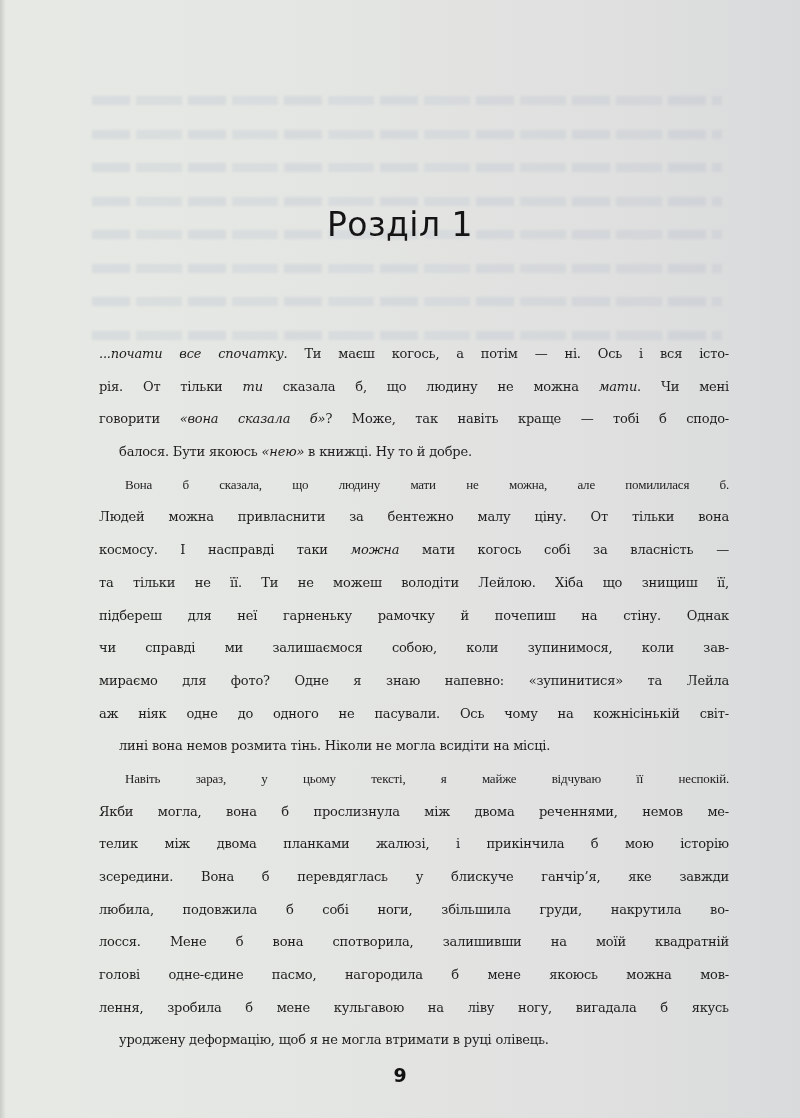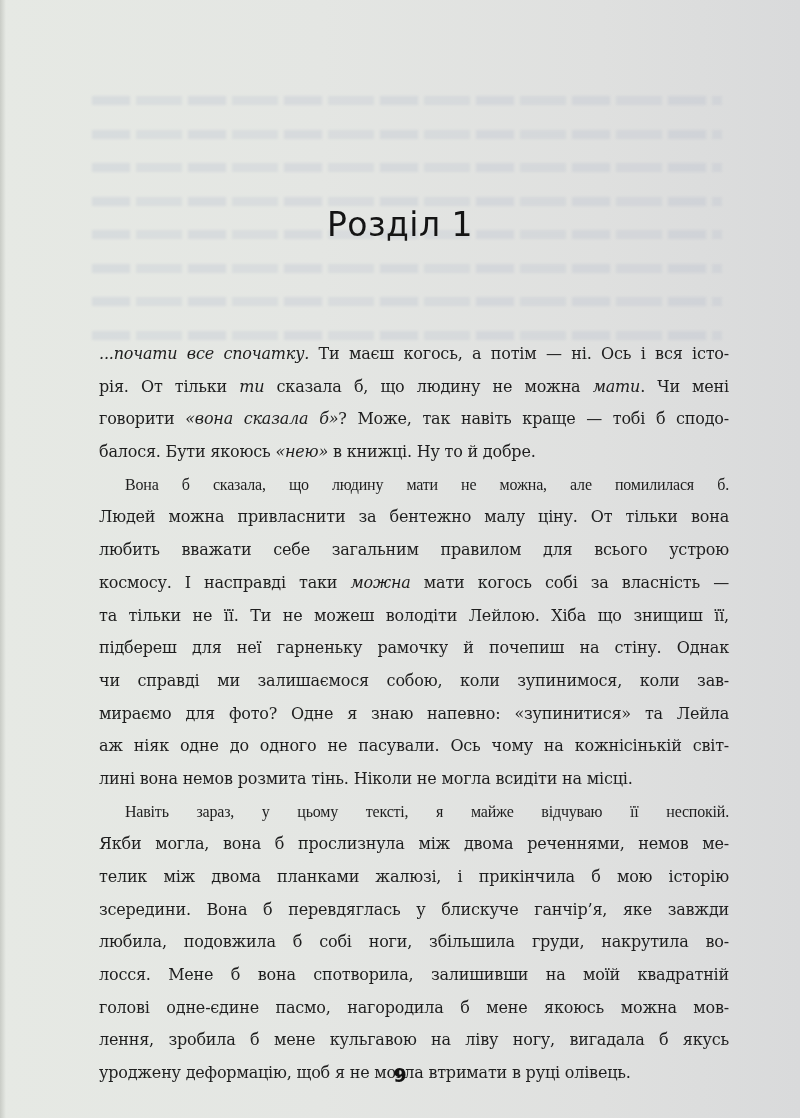--- a/index.html
+++ b/index.html
@@ -54,33 +54,34 @@
       font-weight: normal;
       letter-spacing: 0.5px;
       color: #141414;
       margin: 0;
     }
     .body-text {
       position: absolute;
       left: 99px;
       top: 338px;
       width: 630px;
-      font-size: 16px;
+      font-size: 13px;
       line-height: 32.7px;
       letter-spacing: -0.2px;
     }
     .line {
       display: block;
       white-space: nowrap;
       text-align: justify;
       text-align-last: justify;
       height: 32.7px;
     }
     .line.last {
       text-align-last: left;
+      margin-left: 20px;
     }
     .line.indent {
       padding-left: 26px;
       font-family: Liberation Serif, serif;
     }
     .line em {
       font-style: italic;
     }
     .page-number {
       position: absolute;
@@ -116,21 +117,20 @@
   <div class="body-text" id="body-text">
       <div>
         <span class="line"><em>...почати все спочатку.</em><span> Ти маєш когось, а потім — ні. Ось і вся істо-</span></span>
         <span class="line"><span>рія. От тільки </span><em>ти</em><span> сказала б, що людину не можна </span><em>мати</em><span>. Чи мені</span></span>
         <span class="line"><span>говорити </span><em>«вона сказала б»</em><span>? Може, так навіть краще — тобі б сподо-</span></span>
         <span class="line last"><span>балося. Бути якоюсь </span><em>«нею»</em><span> в книжці. Ну то й добре.</span></span>
       </div>
       <div>
         <span class="line indent"><span>Вона б сказала, що людину мати не можна, але помилилася б.</span></span>
         <span class="line"><span>Людей можна привласнити за бентежно малу ціну. От тільки вона</span></span>
-        <span class="line"><span>любить вважати себе загальним правилом для всього устрою</span></span>
         <span class="line"><span>космосу. І насправді таки </span><em>можна</em><span> мати когось собі за власність —</span></span>
         <span class="line"><span>та тільки не її. Ти не можеш володіти Лейлою. Хіба що знищиш її,</span></span>
         <span class="line"><span>підбереш для неї гарненьку рамочку й почепиш на стіну. Однак</span></span>
         <span class="line"><span>чи справді ми залишаємося собою, коли зупинимося, коли зав-</span></span>
         <span class="line"><span>мираємо для фото? Одне я знаю напевно: «зупинитися» та Лейла</span></span>
         <span class="line"><span>аж ніяк одне до одного не пасували. Ось чому на кожнісінькій світ-</span></span>
         <span class="line last"><span>лині вона немов розмита тінь. Ніколи не могла всидіти на місці.</span></span>
       </div>
       <div>
         <span class="line indent"><span>Навіть зараз, у цьому тексті, я майже відчуваю її неспокій.</span></span>

